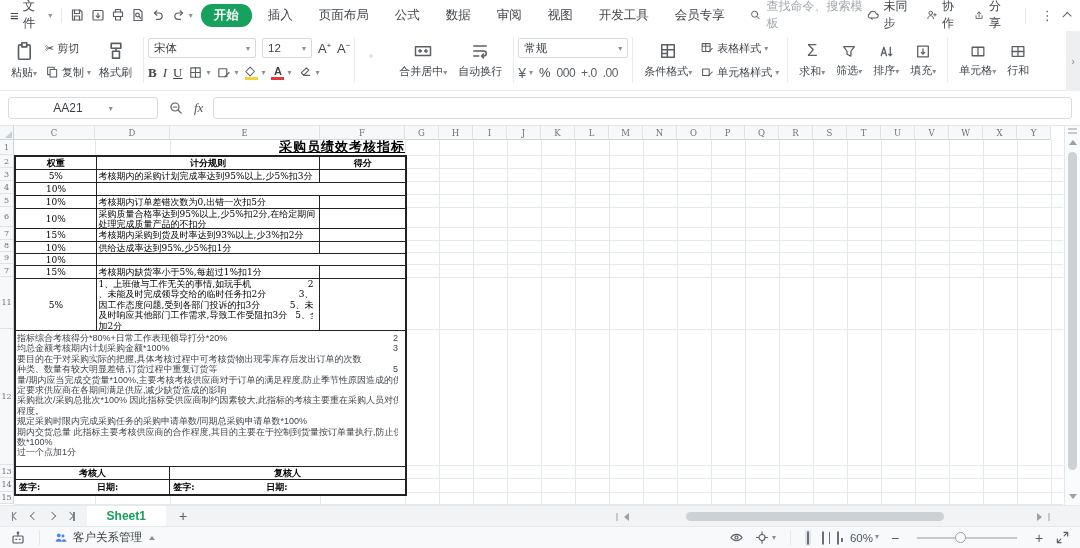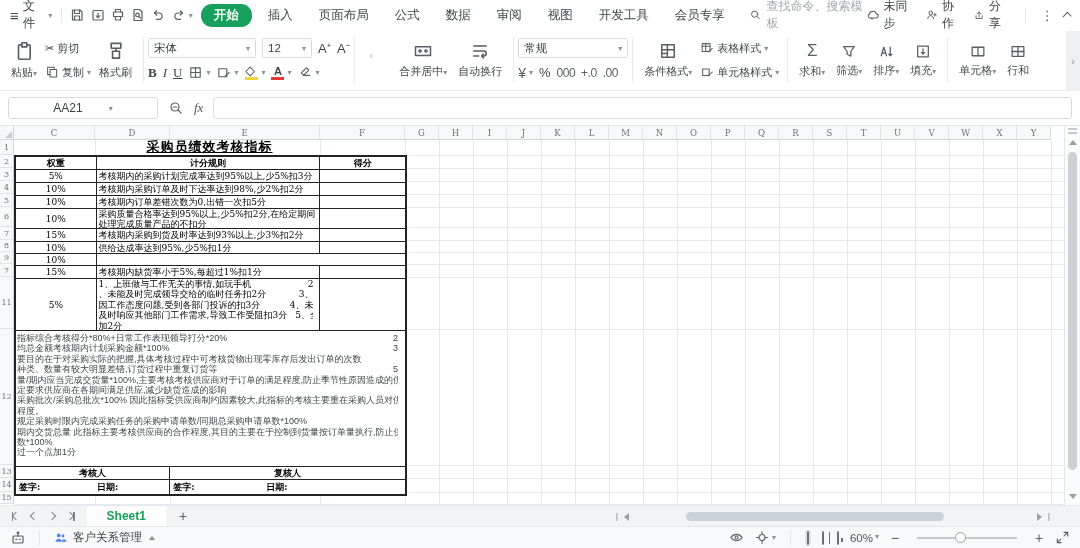--- a/index.html
+++ b/index.html
@@ -48,21 +48,21 @@
 .fxit{font-style:italic;font-family:"Liberation Serif",serif;font-size:13px;color:#555}
 .fxin{flex:1;height:22px;border:1px solid #d8dbdf;border-radius:3px;background:#fff;outline:none;font-size:12px;padding:0 6px}
 
 .sheet{position:absolute;top:126px;left:0;width:1080px;height:379px;background:#fff;overflow:hidden}
 .corner{position:absolute;left:0;top:0;width:14px;height:14px;background:#f5f7f8;border-right:1px solid #cfd4d9;border-bottom:1px solid #cfd4d9;z-index:4}
 .corner:after{content:"";position:absolute;right:1px;bottom:1px;border-left:7px solid transparent;border-bottom:7px solid #c9ced4}
 .colh{position:absolute;top:0;height:14px;background:#f7f8fa;border-right:1px solid #dfe3e7;border-bottom:1px solid #cfd4d9;font:8.5px "DejaVu Serif",serif;color:#6d737a;display:flex;align-items:center;justify-content:center}
 .rowh{position:absolute;left:0;width:14px;background:#f7f8fa;border-right:1px solid #cfd4d9;border-bottom:1px solid #dfe3e7;font:8px "DejaVu Serif",serif;color:#6d737a;display:flex;align-items:center;justify-content:center}
 .vline{position:absolute;top:14px;bottom:1px;width:1px;background:#e3e9ef;z-index:1}
 .hline{position:absolute;left:14px;right:17px;height:1px;background:#e3e9ef;z-index:1}
-.sheet-title{position:absolute;left:14px;top:13px;width:391px;height:23px;text-align:center;font:bold 13px "DejaVu Serif",serif;color:#000;text-decoration:underline;line-height:16px;z-index:3;letter-spacing:1px}
+.sheet-title{position:absolute;left:14px;top:13px;width:391px;height:23px;text-align:right;font:bold 13px "DejaVu Serif",serif;color:#000;text-decoration:underline;line-height:16px;z-index:3;letter-spacing:1px}
 .xtable{position:absolute;left:14px;top:29px;width:393px;border:2px solid #222;background:#fff;z-index:2}
 .trow{display:flex;border-bottom:1px solid #222;align-items:stretch}
 .trow:last-child{border-bottom:none}
 .tc{border-right:1px solid #222;overflow:hidden;font:9px "DejaVu Serif",serif;color:#000;display:flex;align-items:center}
 .tc:last-child{border-right:none}
 .tc.ctr{justify-content:center}
 .tc.bold{font-weight:bold}
 .tc.rule{padding:0 2px;line-height:10px}
 .lines{display:block;padding:1px 6px 0 2px}
 .nline{display:flex;justify-content:space-between;line-height:10.4px;font-size:9px;white-space:nowrap;overflow:hidden}
@@ -545,21 +545,20 @@
           <div class="tc ctr bold" style="width: 225px;">计分规则</div>
           <div class="tc ctr bold" style="width: 85px;">得分</div>
         </div>
         <div class="trow" style="height: 13px;">
           <div class="tc ctr" style="width: 81px;">5%</div>
           <div class="tc rule" style="width: 225px;">考核期内的采购计划完成率达到95%以上,少5%扣3分</div>
           <div class="tc" style="width: 85px;"></div>
         </div>
         <div class="trow" style="height: 13px;">
           <div class="tc ctr" style="width: 81px;">10%</div>
-          <div class="tc rule" style="width: 225px;">考核期内采购订单及时下达率达到98%,少2%扣2分</div>
           <div class="tc" style="width: 85px;"></div>
         </div>
         <div class="trow" style="height: 13px;">
           <div class="tc ctr" style="width: 81px;">10%</div>
           <div class="tc rule" style="width: 225px;">考核期内订单差错次数为0,出错一次扣5分</div>
           <div class="tc" style="width: 85px;"></div>
         </div>
         <div class="trow" style="height: 20px;">
           <div class="tc ctr" style="width: 81px;">10%</div>
           <div class="tc rule" style="width: 225px;">采购质量合格率达到95%以上,少5%扣2分,在给定期间处理完成质量产品的不扣分</div>
@@ -592,21 +591,21 @@
               <div class="nline">
                 <div class="lt">1、上班做与工作无关的事情,如玩手机</div>
                 <div class="rt">2</div>
               </div>
               <div class="nline">
                 <div class="lt">、未能及时完成领导交给的临时任务扣2分</div>
                 <div class="rt">3、</div>
               </div>
               <div class="nline">
                 <div class="lt">因工作态度问题,受到各部门投诉的扣3分</div>
-                <div class="rt">4、未</div>
+                <div class="rt">5、未</div>
               </div>
               <div class="nline">
                 <div class="lt">及时响应其他部门工作需求,导致工作受阻扣3分</div>
                 <div class="rt">5、全勤</div>
               </div>
               <div class="nline">
                 <div class="lt">加2分</div>
               </div>
             </div>
           </div>

